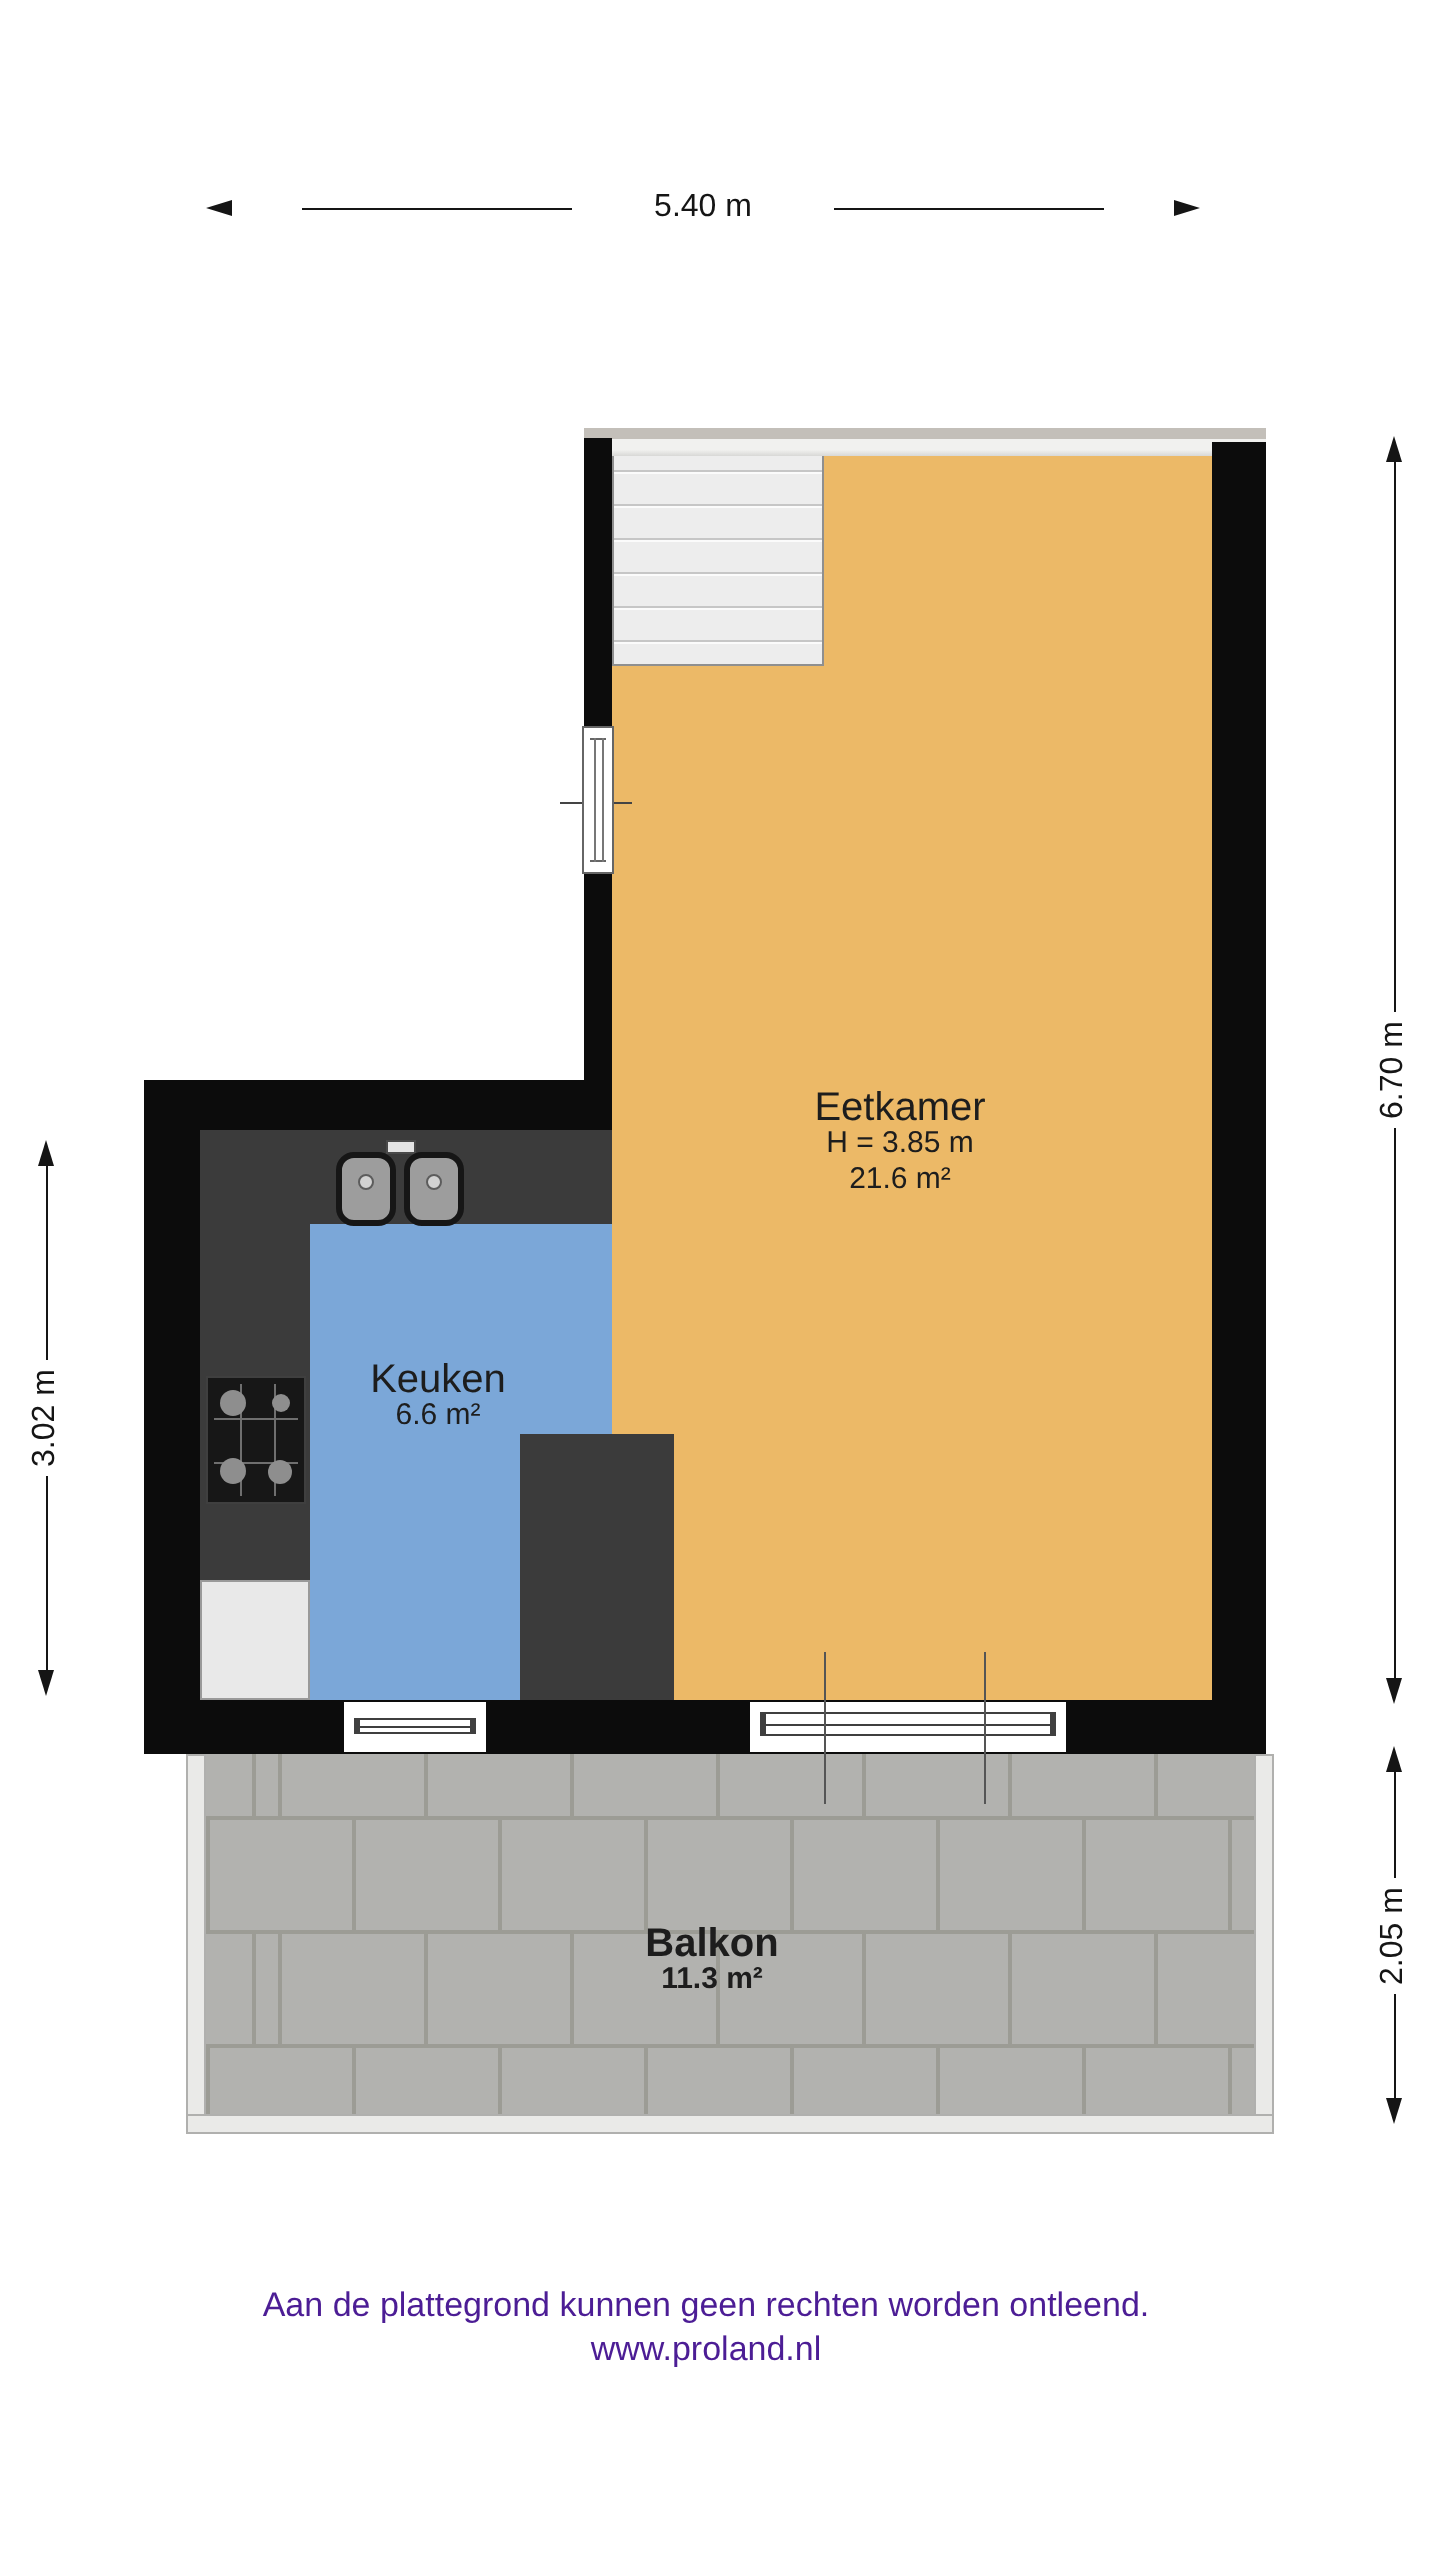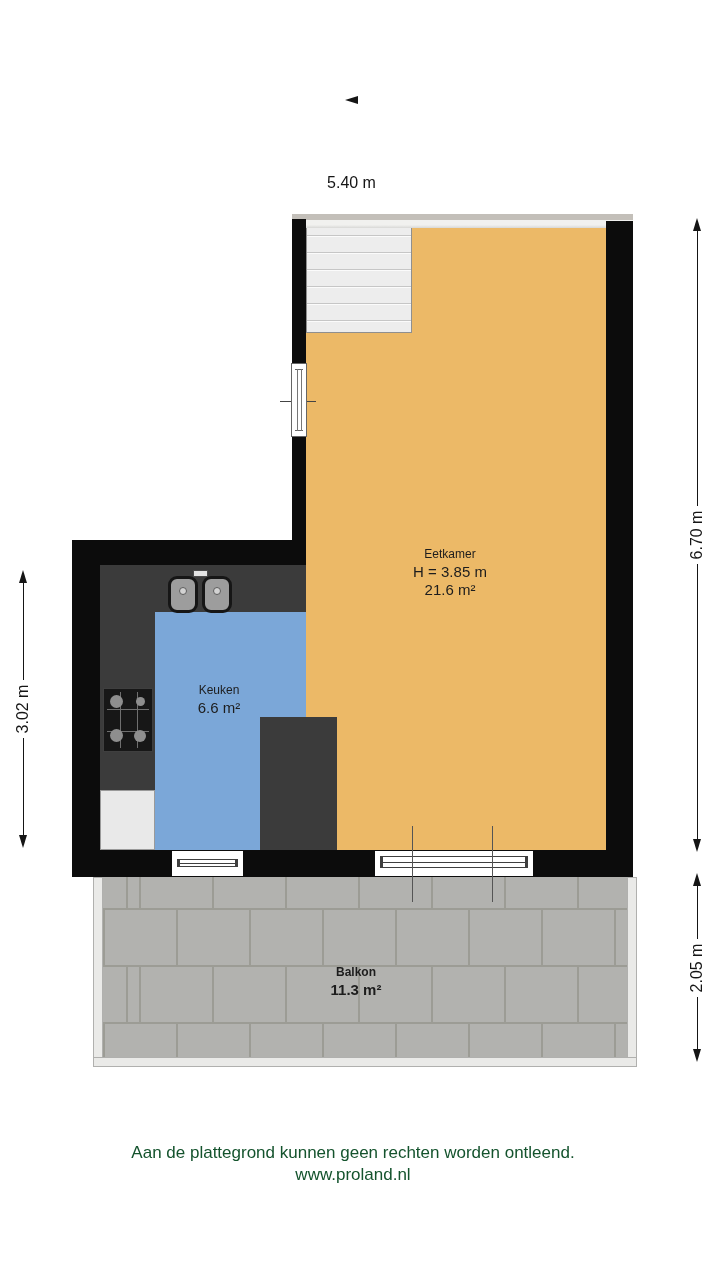--- a/index.html
+++ b/index.html
@@ -53,41 +53,41 @@
   .rail{position:absolute;background:#eaeae8;border:1px solid #b0b0ae;box-sizing:border-box;}
   .tiles{position:absolute;left:103px;top:877px;width:524px;height:180px;background:#b2b2af;overflow:hidden;}
   .trow{width:100%;box-sizing:border-box;
         background-image:repeating-linear-gradient(90deg,#9c9c95 0 2px,transparent 2px 73px);}
   .trow.jt{border-top:2px solid #9c9c95;}
   .trow.o1{background-position-x:36px;}
 
   
   .dim{position:absolute;display:flex;align-items:center;color:#151515;font-size:16px;}
   .dim .ln{flex:1 1 auto;background:#151515;}
-  .dim.h{height:16px;flex-direction:column;gap:35px;}
+  .dim.h{height:16px;gap:35px;}
   .dim.h .ln{height:1px;}
   .dim.v{width:16px;flex-direction:column;}
   .dim.v .ln{width:1px;}
   .dim .lbl{padding:0 6px;white-space:nowrap;}
   .dim.v .lbl{padding:0;height:58px;width:16px;position:relative;}
   .dim.v .lbl span{position:absolute;left:50%;top:50%;transform:translate(-50%,-50%) rotate(-90deg);white-space:nowrap;}
   .ah{width:0;height:0;flex:0 0 auto;}
   .dim.h .ah.a1{border-top:4px solid transparent;border-bottom:4px solid transparent;border-right:13px solid #151515;}
   .dim.h .ah.a2{border-top:4px solid transparent;border-bottom:4px solid transparent;border-left:13px solid #151515;}
   .dim.v .ah.a1{border-left:4px solid transparent;border-right:4px solid transparent;border-bottom:13px solid #151515;}
   .dim.v .ah.a2{border-left:4px solid transparent;border-right:4px solid transparent;border-top:13px solid #151515;}
   .seg540{flex:0 0 194px;}
   .seg322{flex:0 0 96px;}
   .seg670{flex:0 0 192px;}
 
   
   .room-label{position:absolute;transform:translateX(-50%);text-align:center;color:#1d1d1d;line-height:18px;}
-  .room-label .nm{font-size:12px;}
+  .room-label .nm{font-size:20px;}
   .room-label .sub{font-size:15px;}
-  .footer{position:absolute;left:0;top:1142px;width:706px;text-align:center;font-size:17px;line-height:22px;color:#14532d;}
+  .footer{position:absolute;left:0;top:1142px;width:706px;text-align:center;font-size:17px;line-height:22px;color:#4c1d95;}
 </style>
 </head>
 <body>
 
 <div class="canvas">
 
   <div class="dim h" style="left:103px;top:96px;width:497px;">
     <div class="ah a1"></div>
     <div class="ln seg540"></div>
     <div class="lbl">5.40 m</div>

